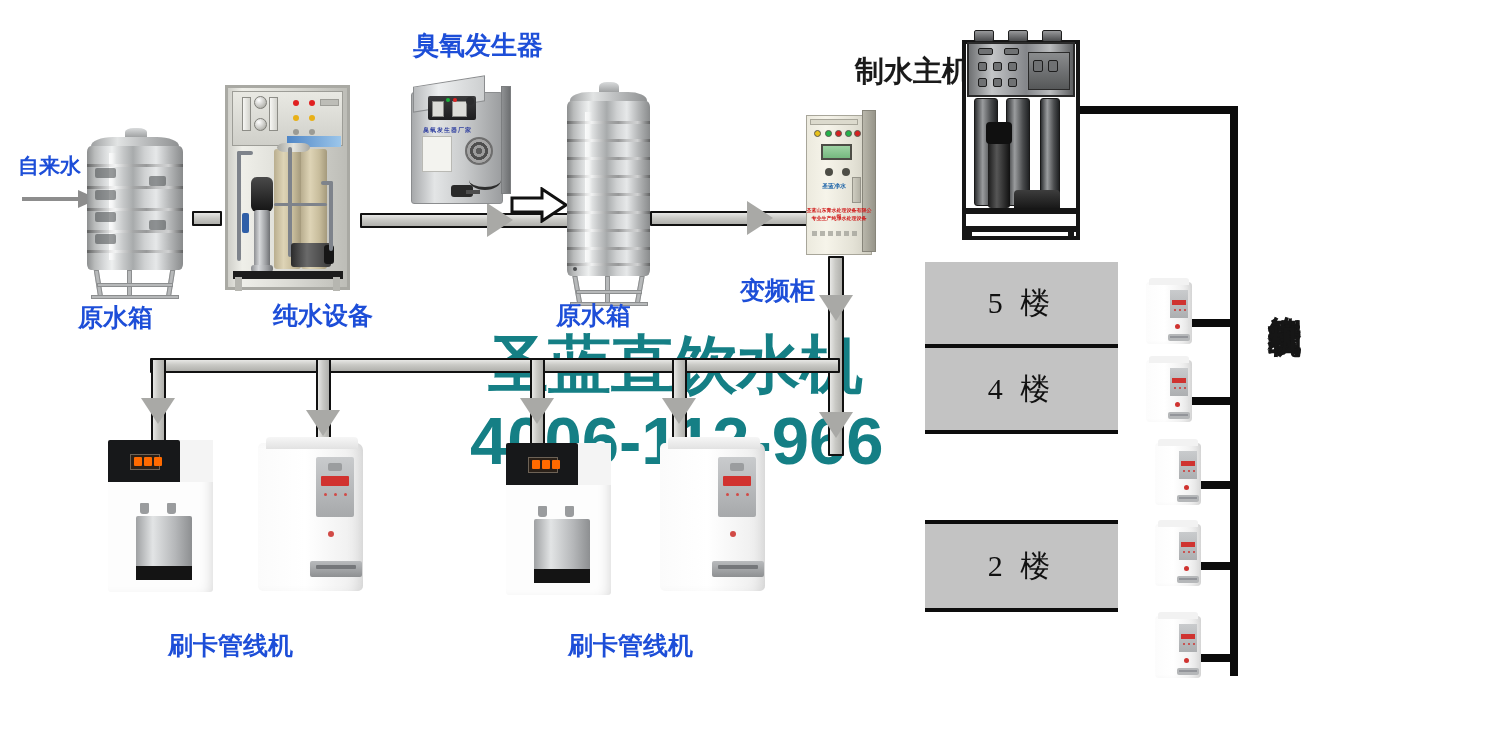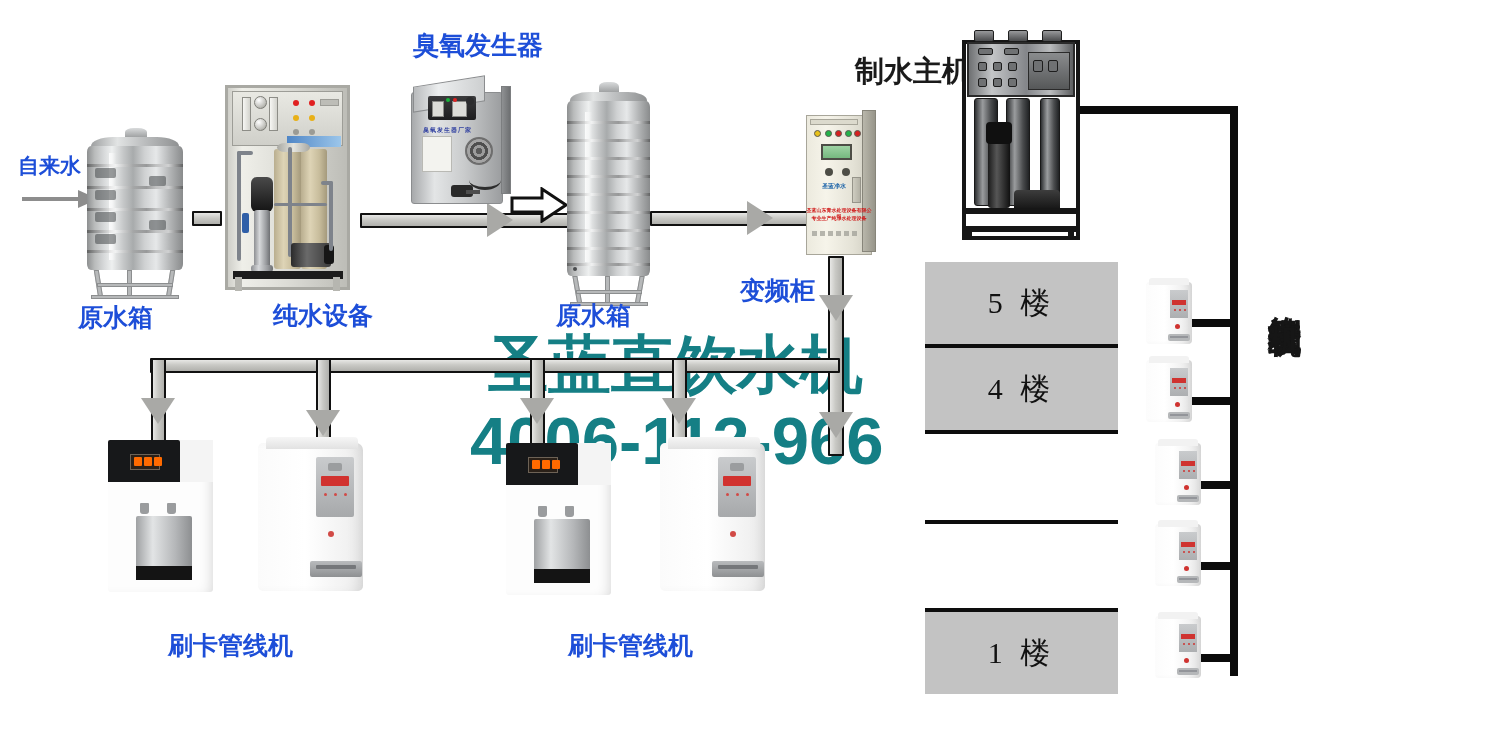--- a/index.html
+++ b/index.html
@@ -491,22 +491,22 @@
   <div class="bpipe-h" style="left:1196px; top:481px; width:38px;"></div>
   <div class="bpipe-h" style="left:1196px; top:562px; width:38px;"></div>
   <div class="bpipe-h" style="left:1196px; top:654px; width:38px;"></div>
 
   <div class="floors" style="left:925px; top:262px; width:193px; height:432px;">
     <div class="floor" style="top:0px;   height:82px;">5 楼</div>
     <div class="floor-div" style="top:82px;"></div>
     <div class="floor" style="top:86px;  height:82px;">4 楼</div>
     <div class="floor-div" style="top:168px;"></div>
     <div class="floor-div" style="top:258px;"></div>
+    <div class="floor" style="top:262px; height:84px;">2 楼</div>
     <div class="floor-div" style="top:346px;"></div>
-    <div class="floor" style="top:350px; height:82px;">1 楼</div>
   </div>
 
   <div class="dC" style="left:1146px; top:282px; width:46px; height:62px;">
     <div class="shell"></div>
     <div class="cap" style="left:3px; top:-4px; width:40px; height:7px;"></div>
     <div class="grey" style="left:24px; top:8px; width:18px; height:28px;"></div>
     <div class="red" style="left:26px; top:18px; width:14px; height:5px;"></div>
     <div class="dot" style="left:28px; top:27px;"></div>
     <div class="dot" style="left:33px; top:27px;"></div>
     <div class="dot" style="left:38px; top:27px;"></div>

